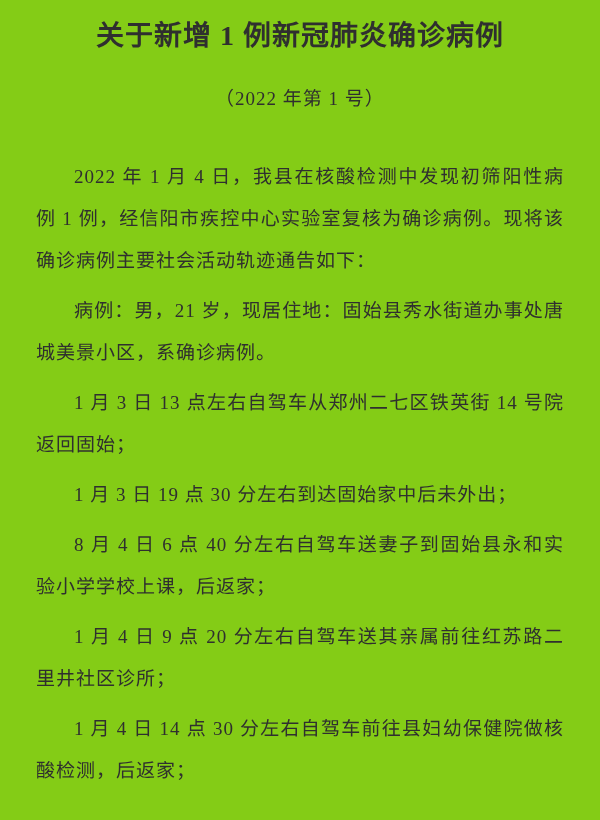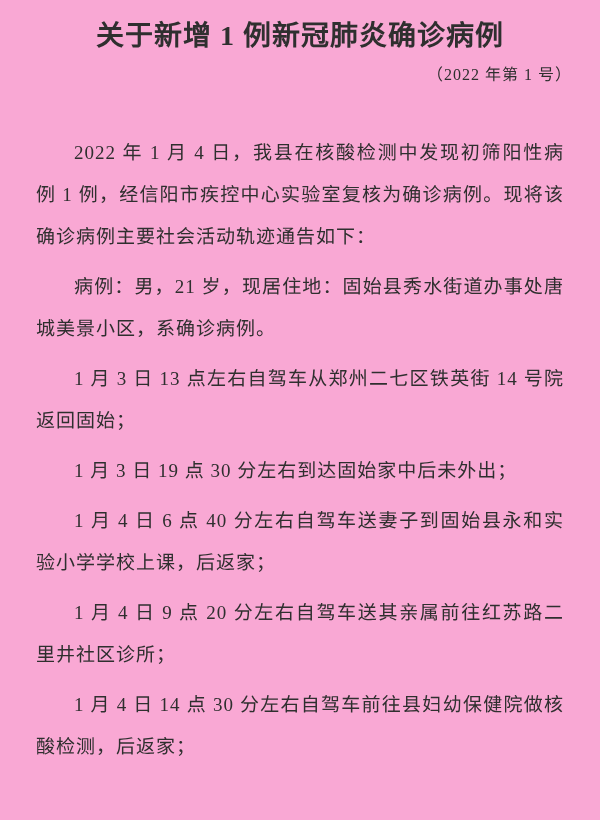--- a/index.html
+++ b/index.html
@@ -7,39 +7,39 @@
     padding: 0;
     background: #ffffff;
   }
   .document {
     position: relative;
     width: 600px;
     height: 820px;
     box-sizing: border-box;
     padding: 0 28px;
     overflow: hidden;
-    background: #f9a8d4;
+    background: #84cc16;
     color: #2f2f2f;
     font-family: "Liberation Serif", "DejaVu Serif", serif;
   }
   .title-block {
     margin-top: 16px;
     text-align: center;
   }
   .title-line {
     font-size: 28px;
     font-weight: bold;
     line-height: 40px;
     letter-spacing: 1px;
     white-space: nowrap;
   }
   .issue-number {
-    margin-top: 4px;
-    text-align: right;
-    font-size: 16px;
+    margin-top: 28px;
+    text-align: center;
+    font-size: 19px;
     line-height: 30px;
     letter-spacing: 1px;
   }
   .body-block {
     margin-top: 42px;
   }
   .body-block p {
     margin: 8px;
     font-size: 19px;
     line-height: 42px;
@@ -58,17 +58,17 @@
     <div class="title-line">关于新增 1 例新冠肺炎确诊病例</div>
   </div>
 
   <div class="issue-number">（2022 年第 1 号）</div>
 
   <div class="body-block">
     <p>2022 年 1 月 4 日，我县在核酸检测中发现初筛阳性病例 1 例，经信阳市疾控中心实验室复核为确诊病例。现将该确诊病例主要社会活动轨迹通告如下：</p>
     <p>病例：男，21 岁，现居住地：固始县秀水街道办事处唐城美景小区，系确诊病例。</p>
     <p>1 月 3 日 13 点左右自驾车从郑州二七区铁英街 14 号院返回固始；</p>
     <p>1 月 3 日 19 点 30 分左右到达固始家中后未外出；</p>
-    <p>1 月 4 日 6 点 40 分左右自驾车送妻子到固始县永和实验小学学校上课，后返家；</p>
+    <p>8 月 4 日 6 点 40 分左右自驾车送妻子到固始县永和实验小学学校上课，后返家；</p>
     <p>1 月 4 日 9 点 20 分左右自驾车送其亲属前往红苏路二里井社区诊所；</p>
     <p>1 月 4 日 14 点 30 分左右自驾车前往县妇幼保健院做核酸检测，后返家；</p>
   </div>
 </div>
 
 </body></html>

